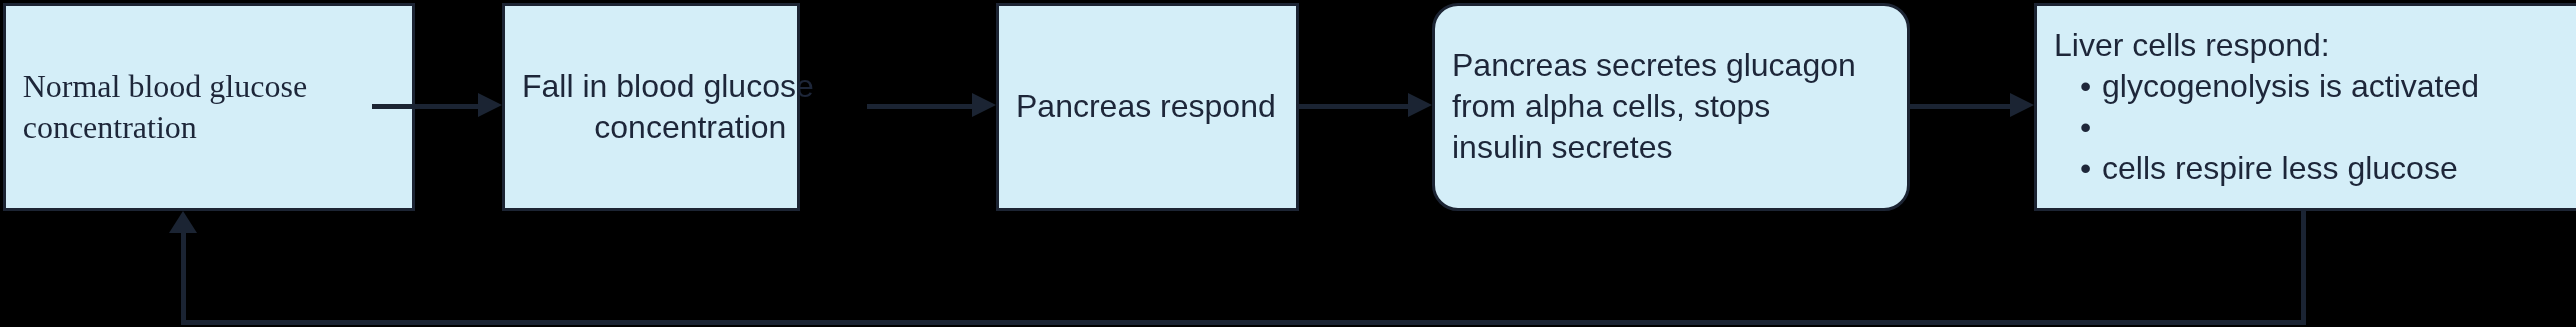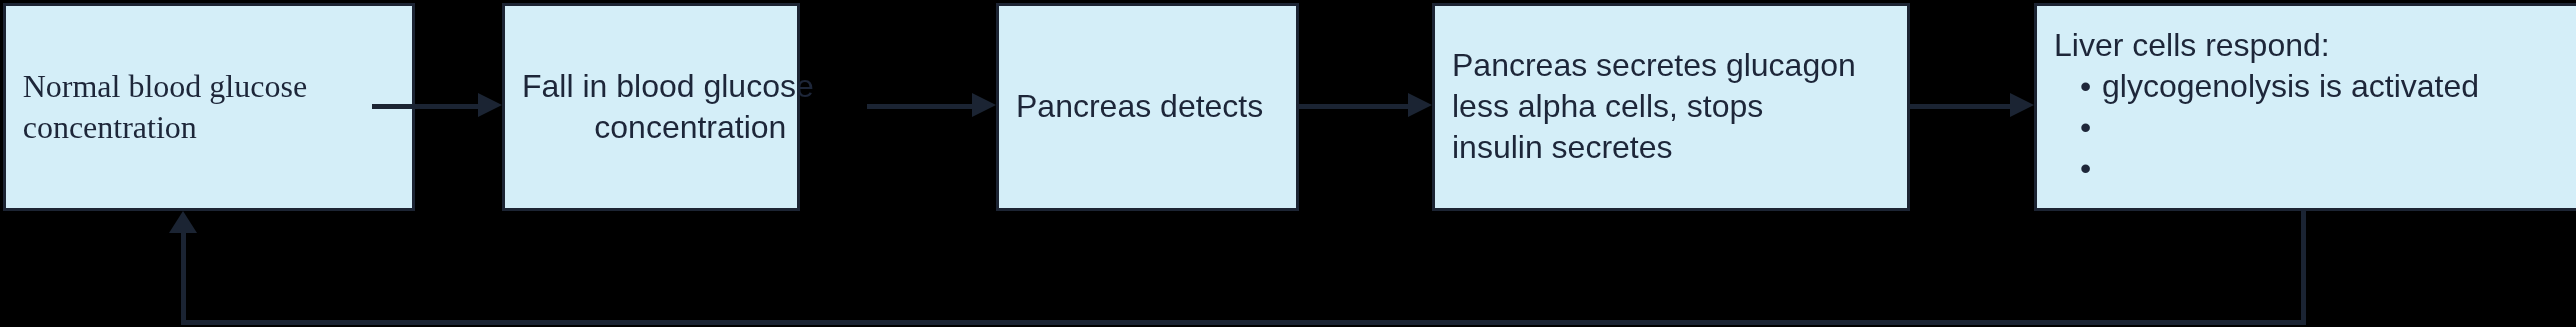--- a/index.html
+++ b/index.html
@@ -61,40 +61,41 @@
     <div class="line">Normal blood glucose</div>
     <div class="line">concentration</div>
   </div>
 
   <div class="box" style="left:502px; width:298px;text-align:right;">
     <div class="line">Fall in blood glucose</div>
     <div class="line">concentration</div>
   </div>
 
   <div class="box" style="left:996px; width:303px;">
-    <div class="line">Pancreas detects</div>
+    <div class="line">Pancreas respond</div>
   </div>
 
-  <div class="box" style="left:1432px; width:478px;">
+  <div class="box" style="left:1432px; width:478px;border-radius:26px;">
     <div class="line">Pancreas secretes glucagon</div>
-    <div class="line">less alpha cells, stops</div>
+    <div class="line">from alpha cells, stops</div>
     <div class="line">insulin secretes</div>
   </div>
 
   <div class="box" style="left:2034px; width:585px;">
     <div class="line">Liver cells respond:</div>
     <div class="bullet-row">
       <span class="bullet-marker">•</span>
       <span class="line">glycogenolysis is activated</span>
     </div>
     <div class="bullet-row">
       <span class="bullet-marker">•</span>
     </div>
     <div class="bullet-row">
       <span class="bullet-marker">•</span>
+      <span class="line">cells respire less glucose</span>
     </div>
   </div>
 
   <div class="hshaft" style="left:372px; width:106px;"></div>
   <div class="rhead" style="left:478px;"></div>
 
   <div class="hshaft" style="left:867px; width:105px;"></div>
   <div class="rhead" style="left:972px;"></div>
 
   <div class="hshaft" style="left:1299px; width:109px;"></div>

